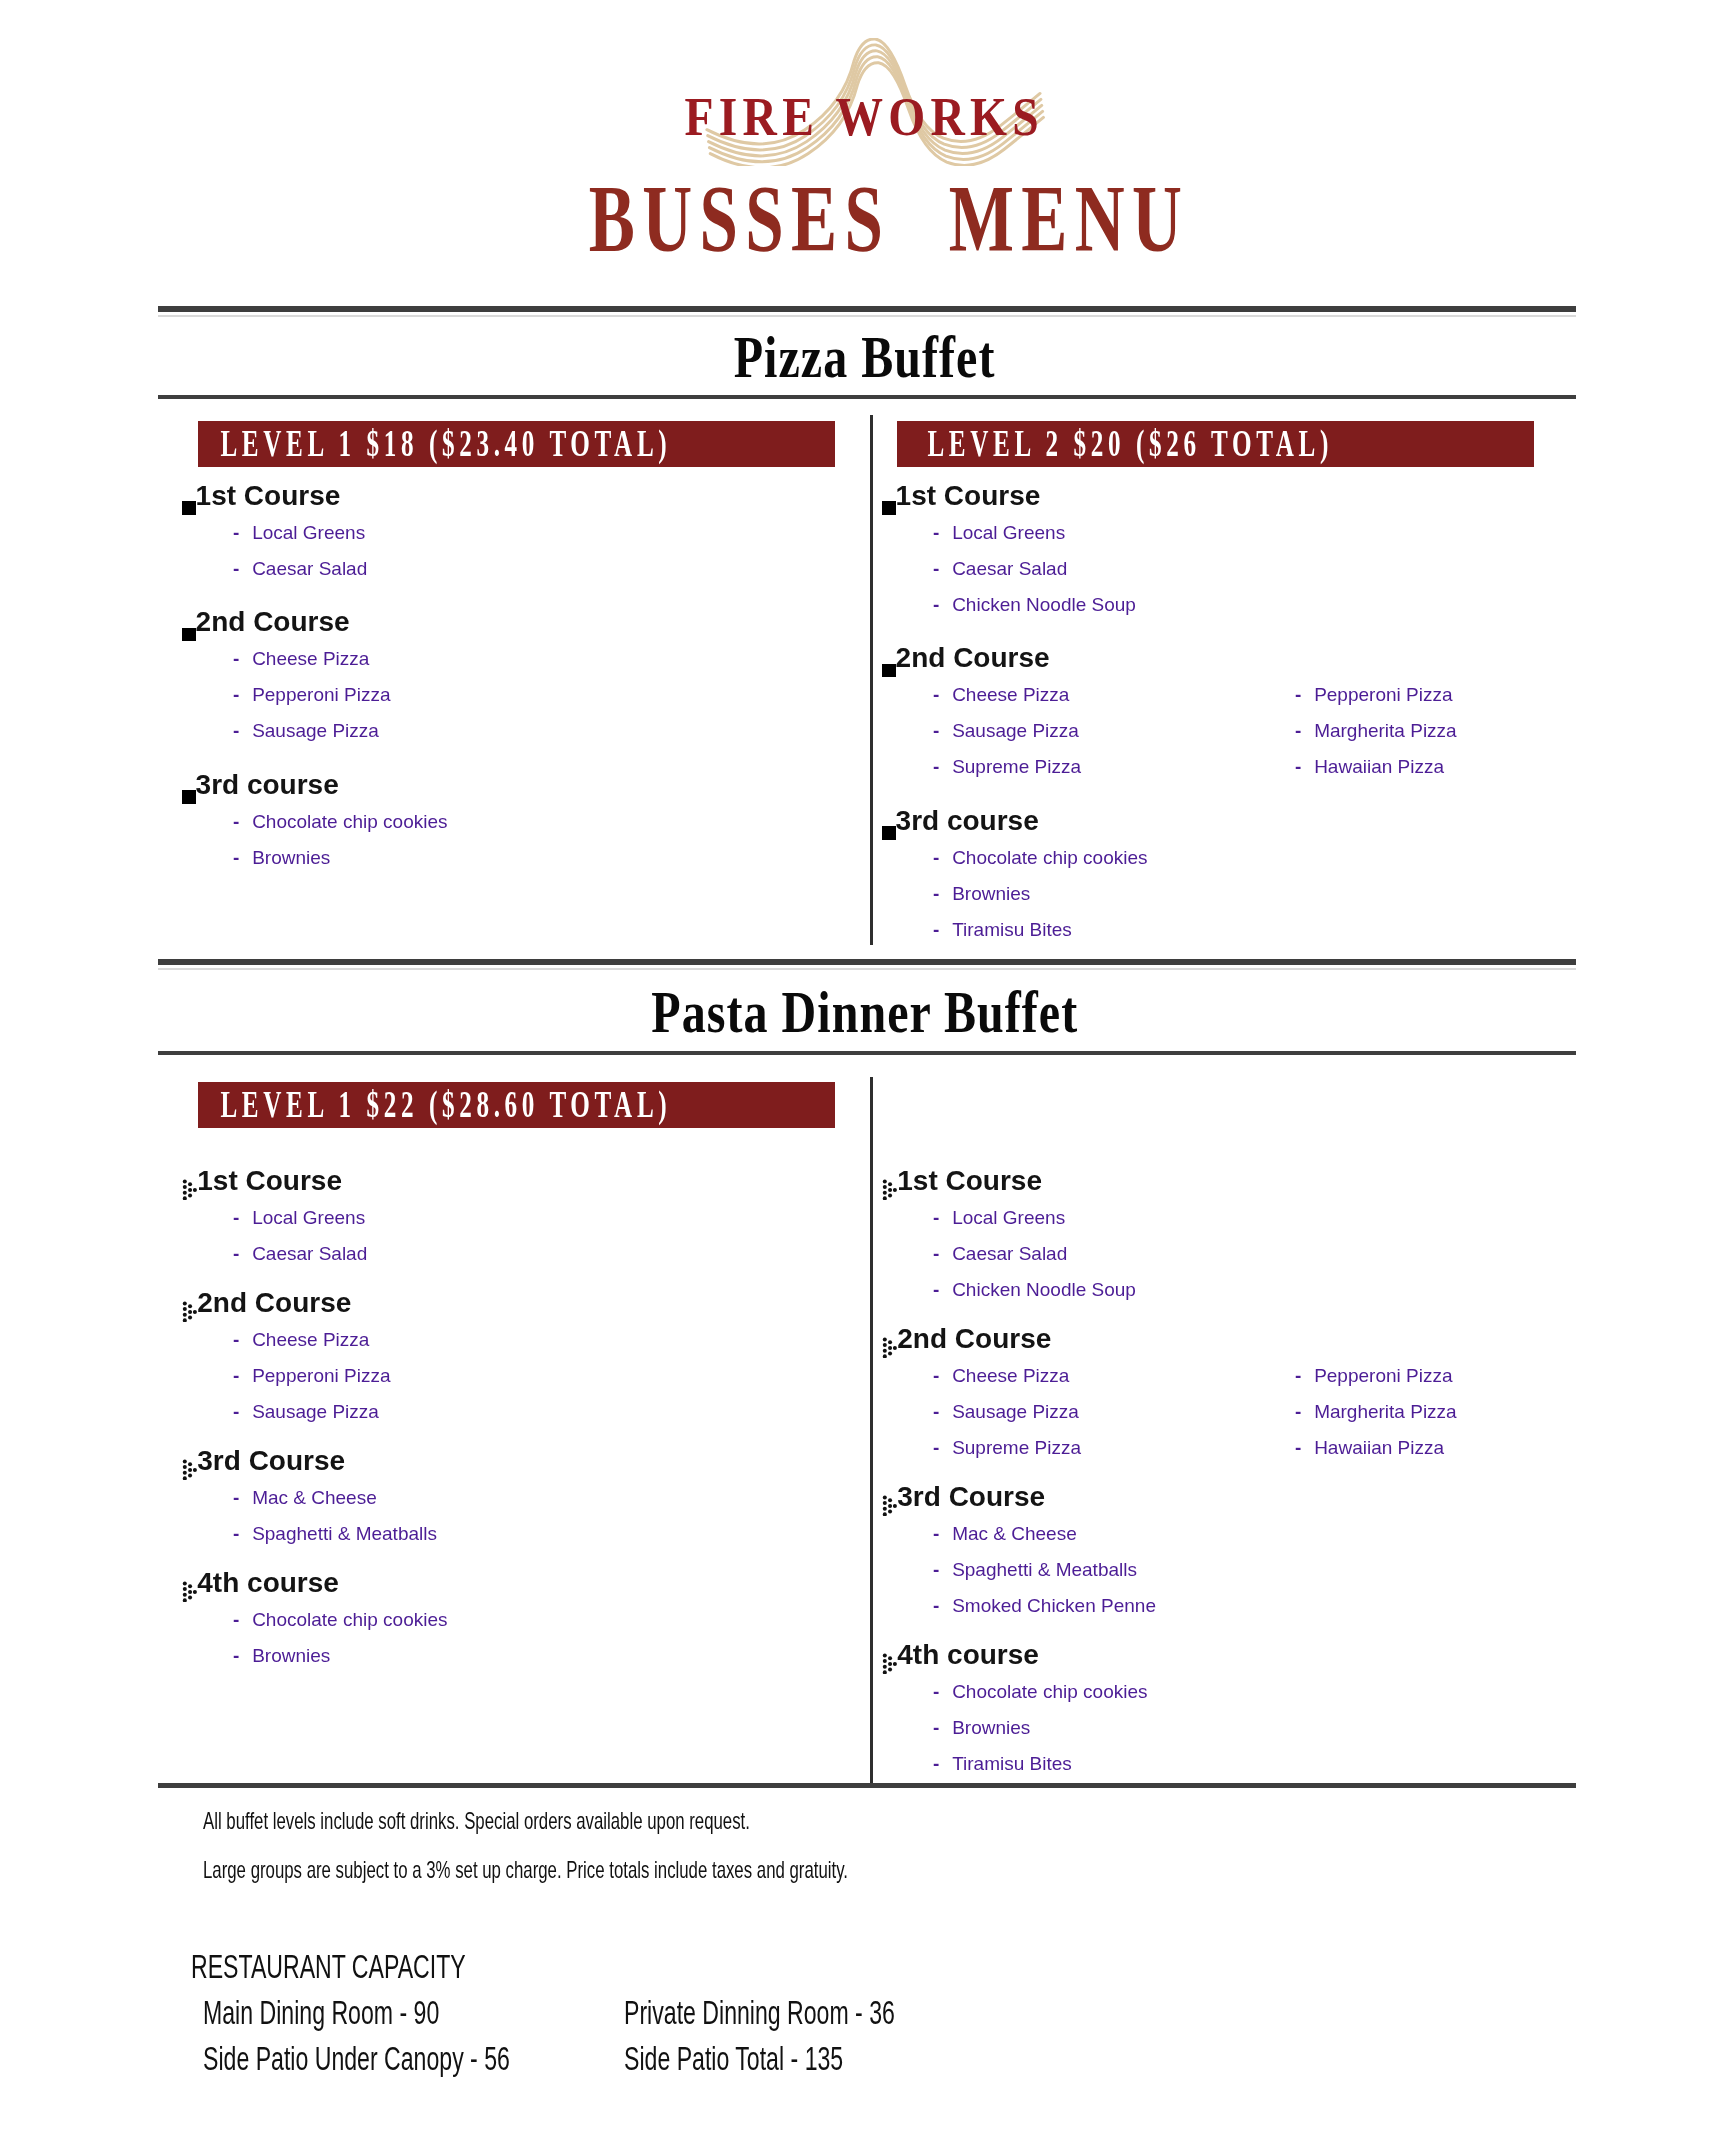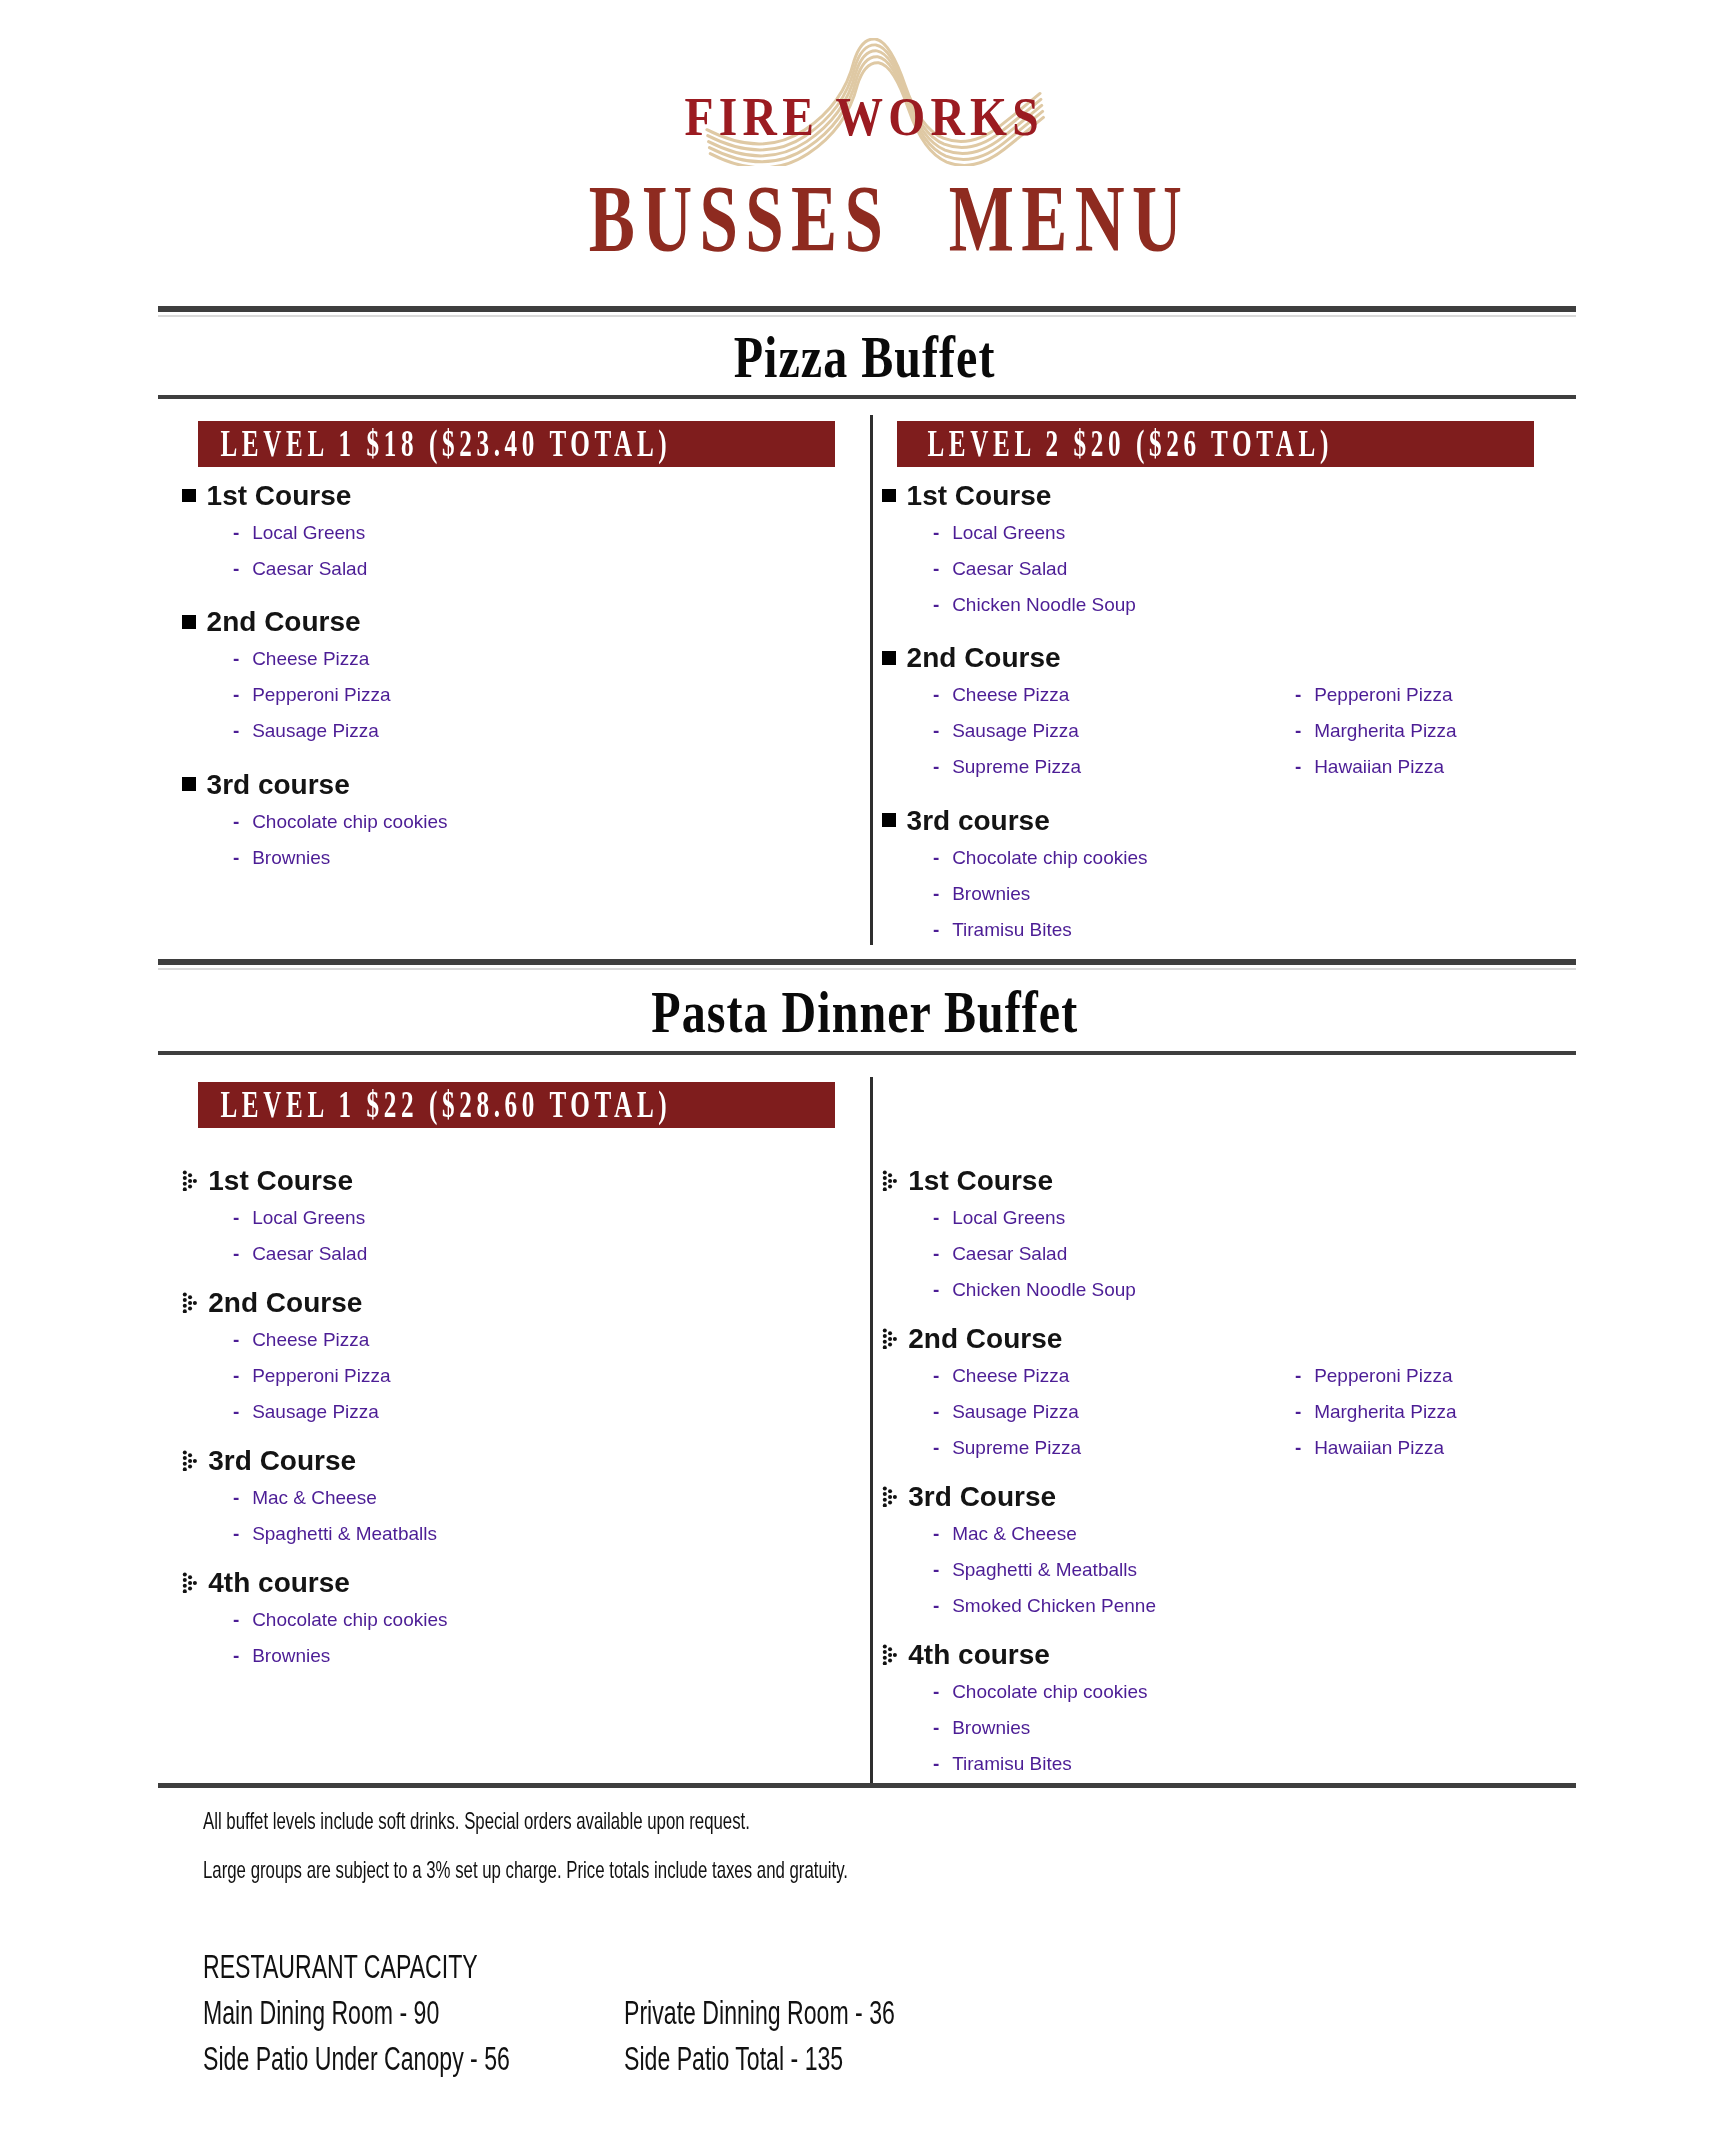--- a/index.html
+++ b/index.html
@@ -52,40 +52,40 @@
   
   .vline { position:absolute; left:870px; width:3.4px; background:#2e2e2e; }
 
   
   .courses { position:absolute; width:667px; }
   .course { margin-top:15.3px; }
   .courses .course:first-child { margin-top:0; }
   .courses.tight .course { margin-top:11px; }
   .courses.tight .course:first-child { margin-top:0; }
 
-  .course-head { display:flex; align-items:center; gap:11px; }
+  .course-head { display:flex; align-items:flex-end; }
   .course-title {
     font-weight:bold; font-size:28px; line-height:39px; color:#141414;
   }
   .sq-bullet { width:13.6px; height:13.6px; background:#000000; flex:none; }
   .dots-bullet { width:15.3px; height:21px; flex:none; }
 
   .item {
     font-size:19px; line-height:36px; color:#4c1d95; padding-left:51px;
     white-space:nowrap;
   }
   .item::before { content:"-"; margin-right:12.8px; font-weight:600; }
   .two-col { display:grid; grid-template-columns:362px 1fr; }
 
   
   .notes { position:absolute; left:203px; top:1796px; color:#111111; }
   .note-line { font-size:24px; line-height:49px; }
   .cond { display:inline-block; transform:scaleX(0.7); transform-origin:left center; white-space:nowrap; }
 
-  .capacity-title { position:absolute; left:203px; top:1943px; font-size:33px; line-height:47px; color:#111111; }
+  .capacity-title { position:absolute; left:191px; top:1943px; font-size:33px; line-height:47px; color:#111111; }
   .cap-grid {
     position:absolute; left:203px; top:1990px;
     display:grid; grid-template-columns:421px auto; grid-auto-rows:46px;
     align-items:center; font-size:33px; color:#111111;
   }
 </style>
 </head>
 <body>
 
 <div class="page">

